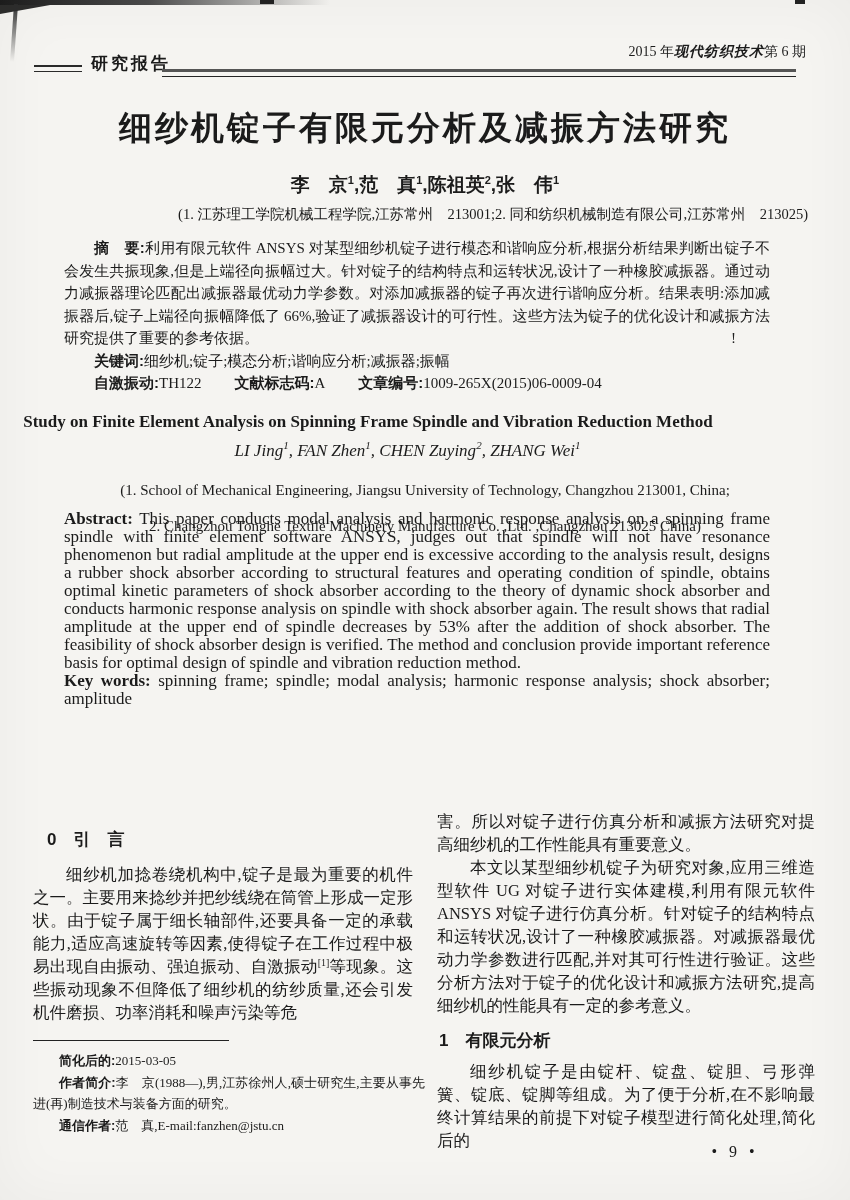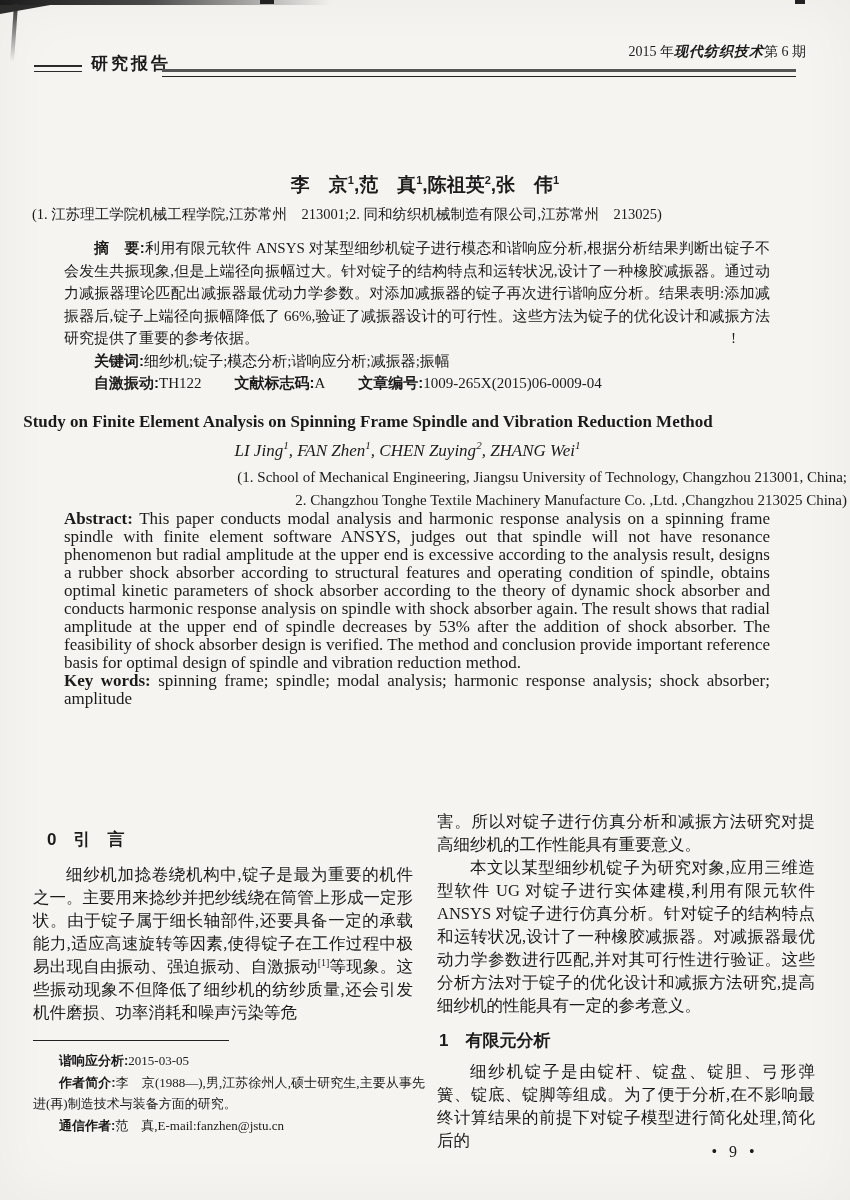--- a/index.html
+++ b/index.html
@@ -32,37 +32,37 @@
   .journal-cite { position:absolute; right:20px; top:1px; font-size:14px; white-space:nowrap; }
   .journal-name { font-weight:700; font-style:italic; letter-spacing:1px; }
 
   
   .title-zh { position:absolute; top:106px; left:0; width:850px; text-align:center;
     font-family:"Liberation Sans","DejaVu Sans",sans-serif; font-weight:700;
     font-size:33px; letter-spacing:3px; }
   .authors-zh { position:absolute; top:172px; left:0; width:850px; text-align:center;
     font-family:"Liberation Sans","DejaVu Sans",sans-serif; font-weight:700; font-size:19px; }
   .authors-zh sup, .authors-en sup { font-size:11px; }
-  .affil-zh { position:absolute; top:205px; left:0; width:808px; text-align:left; font-size:14.5px;margin-left:32px; }
+  .affil-zh { position:absolute; top:205px; left:0; width:808px; text-align:right; font-size:14.5px; }
 
   .front-matter { position:absolute; top:237px; left:64px; width:706px;
     font-size:15px; line-height:22.5px; text-align:justify; }
   .front-matter p { margin:0; }
   .indent2 { text-indent:2em; }
   .lbl { font-weight:700; font-family:"Liberation Sans","DejaVu Sans",sans-serif; }
   .class-line span.pair { margin-right:2.2em; }
   .class-line span.pair:last-child { margin-right:0;margin-top:34px; }
 
   .title-en { position:absolute; top:412px; left:0; width:736px; text-align:center;
     font-weight:700; font-size:17px; }
   .authors-en { position:absolute; top:439px; left:0; width:815px; text-align:center;
     font-size:17px; font-style:italic; }
   .affil-en { position:absolute; top:465px; left:0; width:850px; text-align:center;
     font-size:15px; line-height:19.5px; }
-  .affil-en p { margin:3px;text-align:right; }
+  .affil-en p { margin:16px; }
 
   .en-matter { position:absolute; top:510px; left:64px; width:706px;
     font-size:17px; line-height:18px; text-align:justify; }
   .en-matter p { margin:0; }
   .en-matter .lbl { font-family:"Liberation Serif","DejaVu Serif",serif; }
 
   
   .col-left { position:absolute; top:812px; left:33px; width:380px;
     font-size:16.5px; line-height:23px; text-align:justify; }
   .col-right { position:absolute; top:810px; left:437px; width:378px;
@@ -97,20 +97,21 @@
 
   <div class="header">
     <div class="rule-short"></div>
     <div class="section-label">研究报告</div>
     <div class="rule-long"></div>
     <div class="journal-cite">
       <span>2015 年</span><span class="journal-name">现代纺织技术</span><span>第 6 期</span>
     </div>
   </div>
 
+  <div class="title-zh">细纱机锭子有限元分析及减振方法研究</div>
 
   <div class="authors-zh">
     <span><span></span><span>李　京</span><sup>1</sup></span><span><span>,</span><span>范　真</span><sup>1</sup></span><span><span>,</span><span>陈祖英</span><sup>2</sup></span><span><span>,</span><span>张　伟</span><sup>1</sup></span>
   </div>
 
   <div class="affil-zh">(1. 江苏理工学院机械工程学院,江苏常州　213001;2. 同和纺织机械制造有限公司,江苏常州　213025)</div>
 
   <div class="front-matter">
     <p class="indent2"><span class="lbl">摘　要:</span><span>利用有限元软件 ANSYS 对某型细纱机锭子进行模态和谐响应分析,根据分析结果判断出锭子不会发生共振现象,但是上端径向振幅过大。针对锭子的结构特点和运转状况,设计了一种橡胶减振器。通过动力减振器理论匹配出减振器最优动力学参数。对添加减振器的锭子再次进行谐响应分析。结果表明:添加减振器后,锭子上端径向振幅降低了 66%,验证了减振器设计的可行性。这些方法为锭子的优化设计和减振方法研究提供了重要的参考依据。</span></p>
     <p class="indent2"><span class="lbl">关键词:</span><span>细纱机;锭子;模态分析;谐响应分析;减振器;振幅</span></p>
@@ -142,20 +143,20 @@
 
   <div class="col-right">
     <p>害。所以对锭子进行仿真分析和减振方法研究对提高细纱机的工作性能具有重要意义。</p>
     <p class="indent2">本文以某型细纱机锭子为研究对象,应用三维造型软件 UG 对锭子进行实体建模,利用有限元软件 ANSYS 对锭子进行仿真分析。针对锭子的结构特点和运转状况,设计了一种橡胶减振器。对减振器最优动力学参数进行匹配,并对其可行性进行验证。这些分析方法对于锭子的优化设计和减振方法研究,提高细纱机的性能具有一定的参考意义。</p>
     <div class="sec-heading sec1-heading">1　有限元分析</div>
     <p class="indent2">细纱机锭子是由锭杆、锭盘、锭胆、弓形弹簧、锭底、锭脚等组成。为了便于分析,在不影响最终计算结果的前提下对锭子模型进行简化处理,简化后的</p>
   </div>
 
   <div class="footnote">
     <div class="fn-rule"></div>
-    <p><span class="lbl">谐响应分析:</span><span>2015-03-05</span></p>
+    <p><span class="lbl">简化后的:</span><span>2015-03-05</span></p>
     <p><span class="lbl">作者简介:</span><span>李　京(1988—),男,江苏徐州人,硕士研究生,主要从事先进(再)制造技术与装备方面的研究。</span></p>
     <p><span class="lbl">通信作者:</span><span>范　真,E-mail:fanzhen@jstu.cn</span></p>
   </div>
 
   <div class="page-number">• 9 •</div>
 
 </div>
 
 </body></html>

